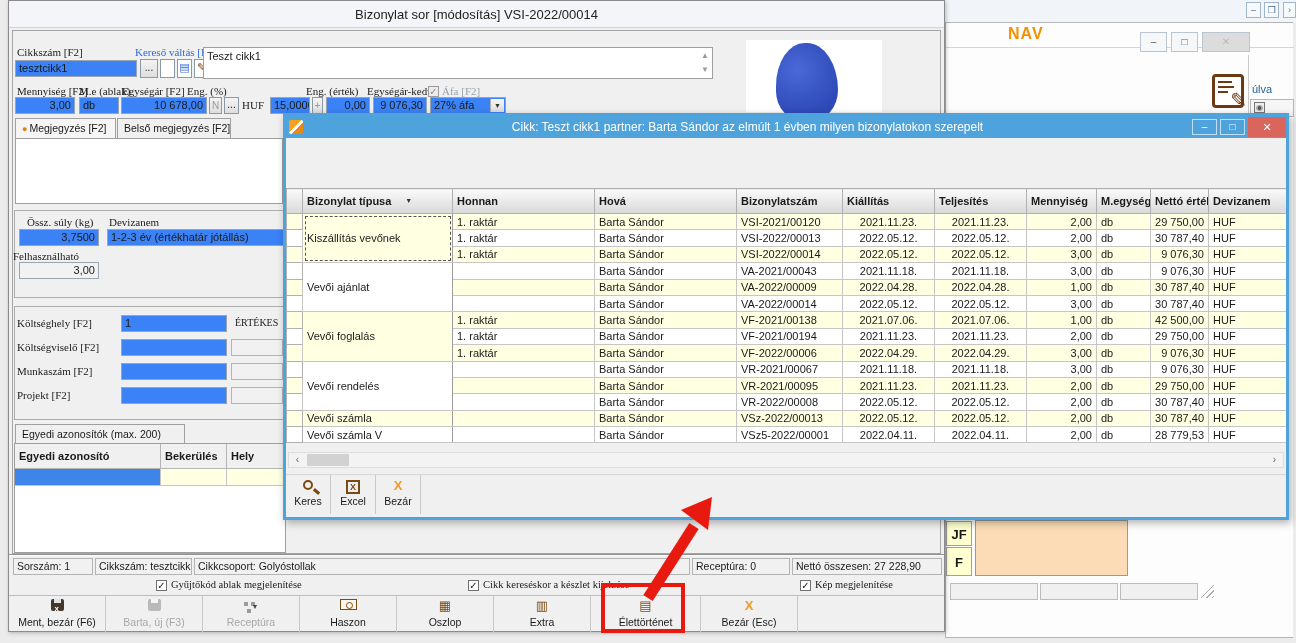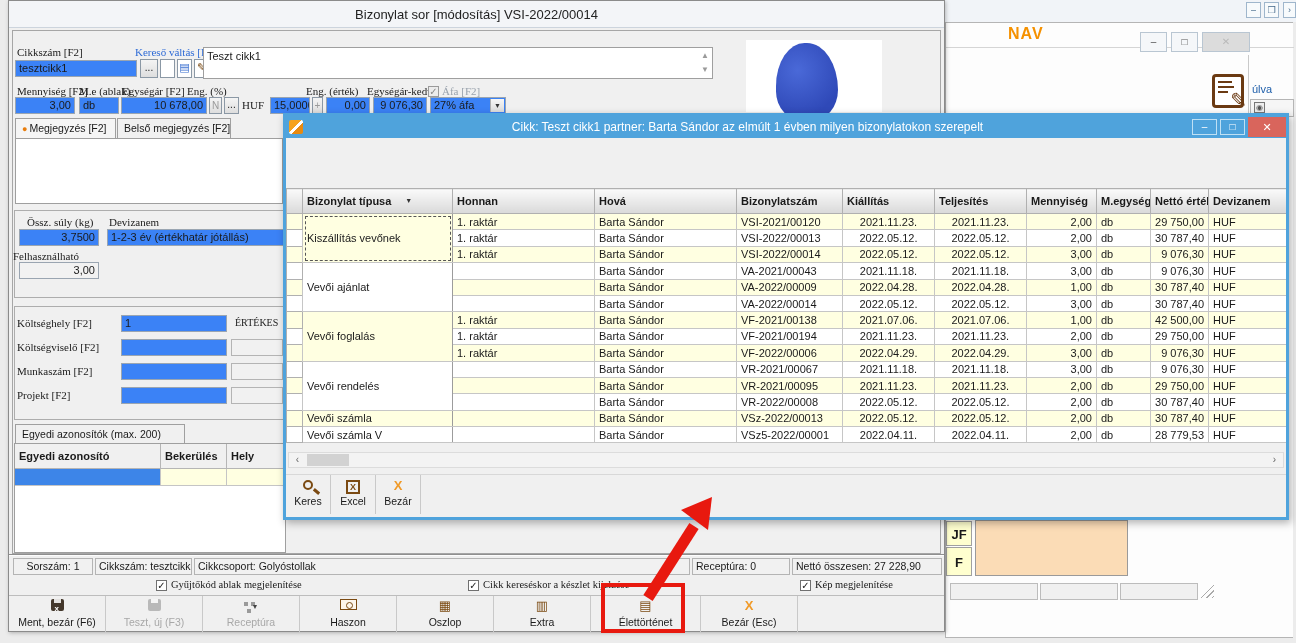--- a/index.html
+++ b/index.html
@@ -216,42 +216,42 @@
           <div class="egy-h" style="left: 146px; width: 66px;">Bekerülés</div>
           <div class="egy-h" style="left: 212px; width: 59px;">Hely</div>
         </div>
       <div class="egy-c" style="left:0;width:146px;background:#3d85e8"></div>
       <div class="egy-c" style="left:146px;width:66px;background:#ffffe1"></div>
       <div class="egy-c" style="left:212px;width:59px;background:#ffffe1"></div>
     </div>
 
     <div id="sep-line"></div>
     <div id="status-row">
-        <div class="sunk" style="left: 4px; top: 557px; width: 80px; height: 17px; text-align: center;">Sorszám: 1</div>
+        <div class="sunk" style="left: 4px; top: 557px; width: 80px; height: 17px;">Sorszám: 1</div>
         <div class="sunk" style="left: 86px; top: 557px; width: 97px; height: 17px;">Cikkszám: tesztcikk1</div>
         <div class="sunk" style="left: 185px; top: 557px; width: 496px; height: 17px;">Cikkcsoport: Golyóstollak</div>
         <div class="sunk" style="left: 683px; top: 557px; width: 98px; height: 17px;">Receptúra: 0</div>
         <div class="sunk" style="left: 783px; top: 557px; width: 150px; height: 17px;">Nettó összesen: 27 228,90</div>
       </div>
     <div id="cb-row">
         <div class="cb" style="left: 147px; top: 579px;">✓</div>
         <div class="lbl" style="left: 162px; top: 578px; font-size: 10.5px;">Gyűjtőkód ablak megjelenítése</div>
         <div class="cb" style="left: 459px; top: 579px;">✓</div>
         <div class="lbl" style="left: 474px; top: 578px; font-size: 10.5px;">Cikk kereséskor a készlet kijelzése</div>
         <div class="cb" style="left: 791px; top: 579px;">✓</div>
         <div class="lbl" style="left: 806px; top: 578px; font-size: 10.5px;">Kép megjelenítése</div>
       </div>
     <div id="dlg-toolbar">
         <div class="tbtn" style="width: 97px;">
           <div class="ico-wrap"><span class="flop dark"></span></div>
           <div class="cap">Ment, bezár (F6)</div>
         </div>
         <div class="tbtn dis" style="width: 97px;">
           <div class="ico-wrap"><span class="flop grey"></span></div>
-          <div class="cap">Teszt, új (F3)</div>
+          <div class="cap">Barta, új (F3)</div>
         </div>
         <div class="tbtn dis" style="width: 97px;">
           <div class="ico-wrap"><span class="tree"></span><span class="dd">▼</span></div>
           <div class="cap">Receptúra</div>
         </div>
         <div class="tbtn" style="width: 97px;">
           <div class="ico-wrap"><span class="money"></span></div>
           <div class="cap">Haszon</div>
         </div>
         <div class="tbtn" style="width: 97px;">

